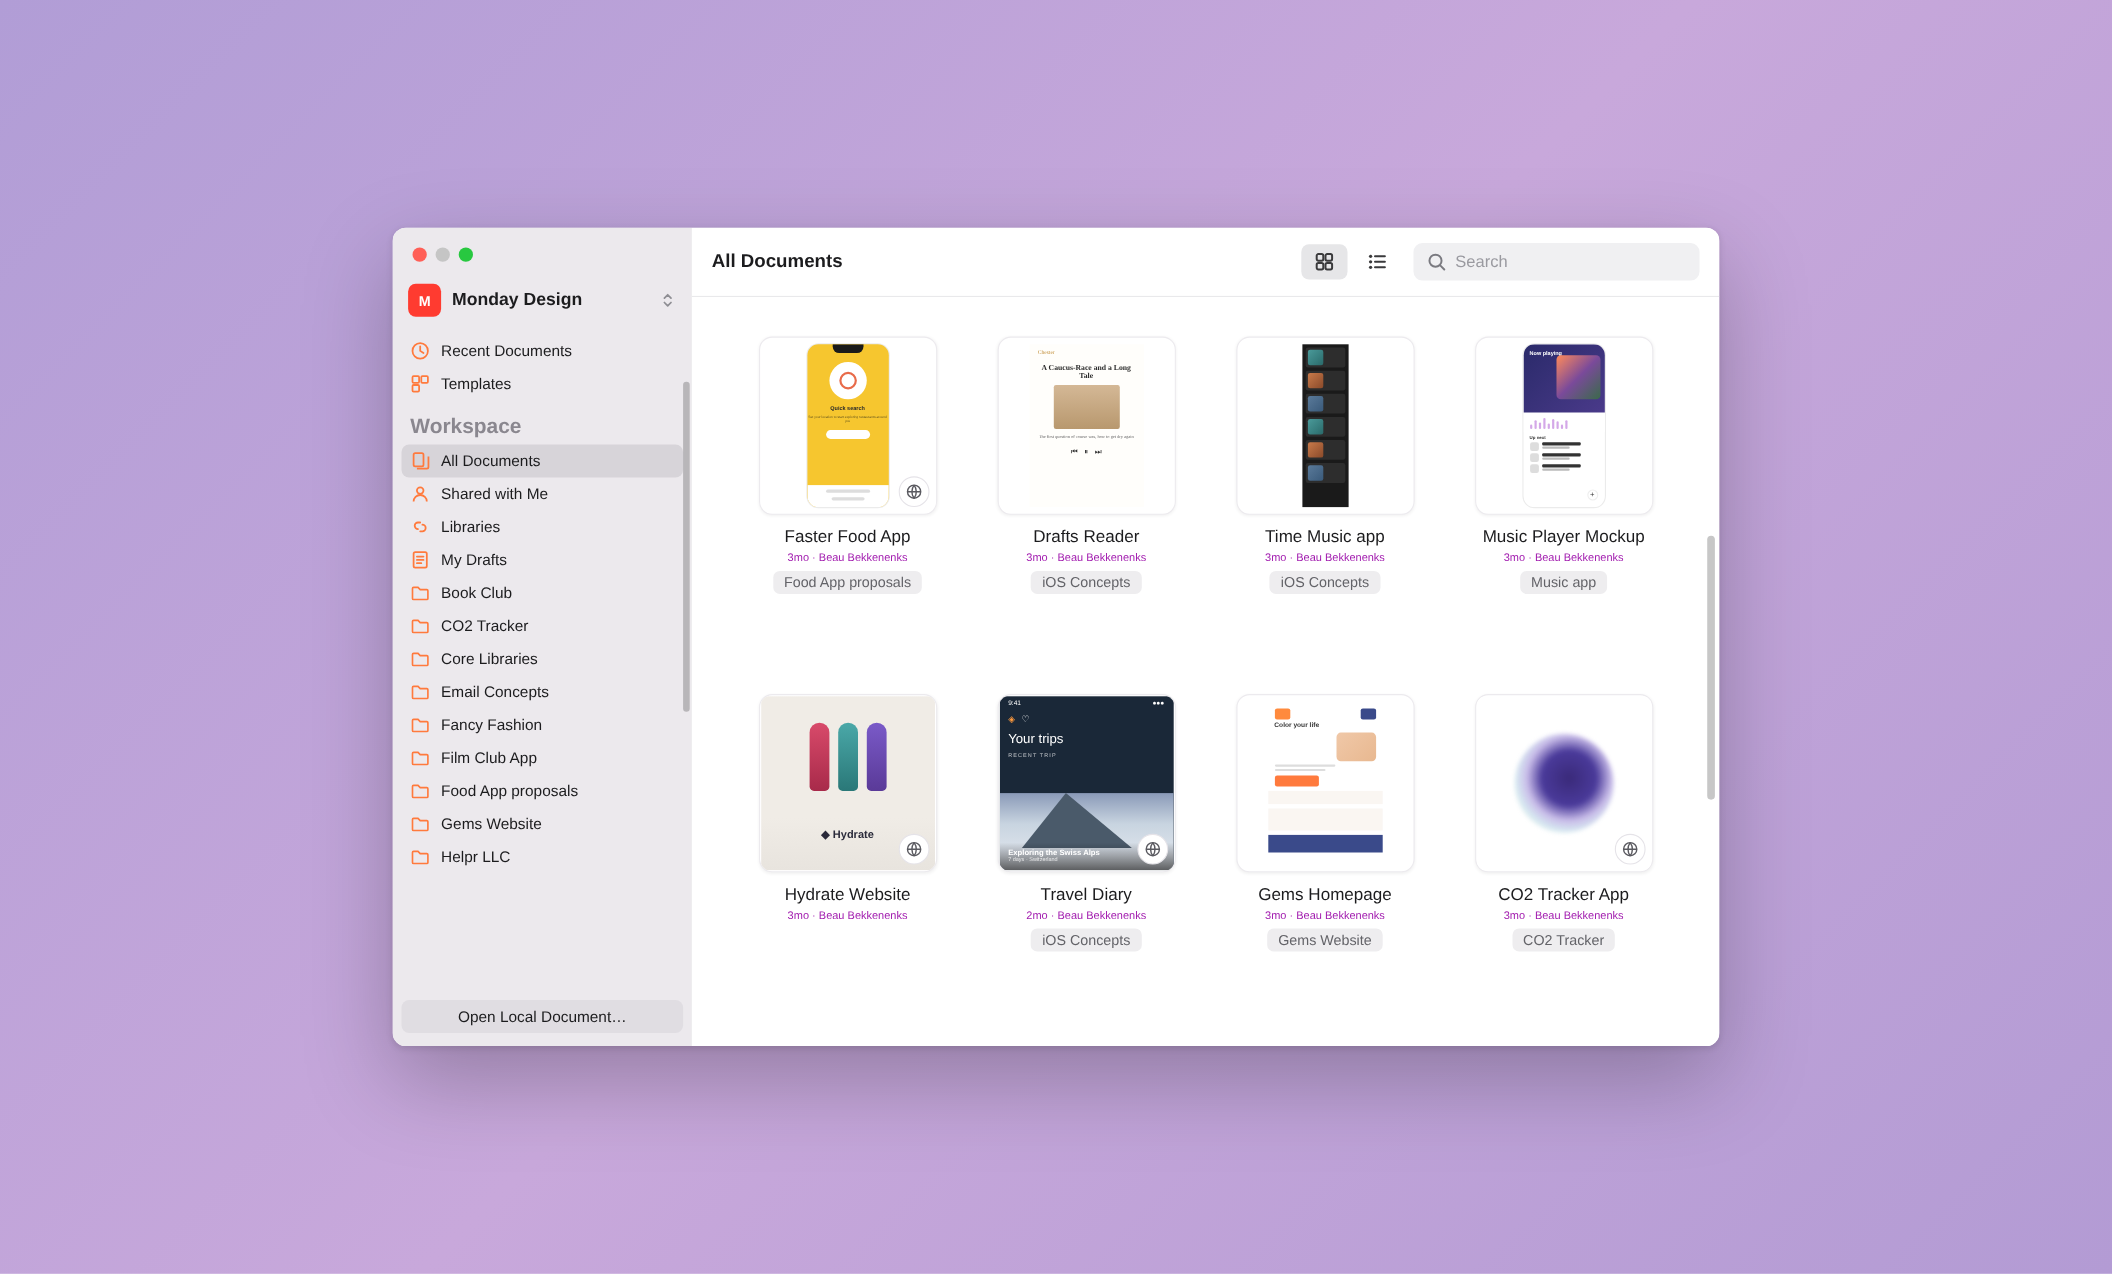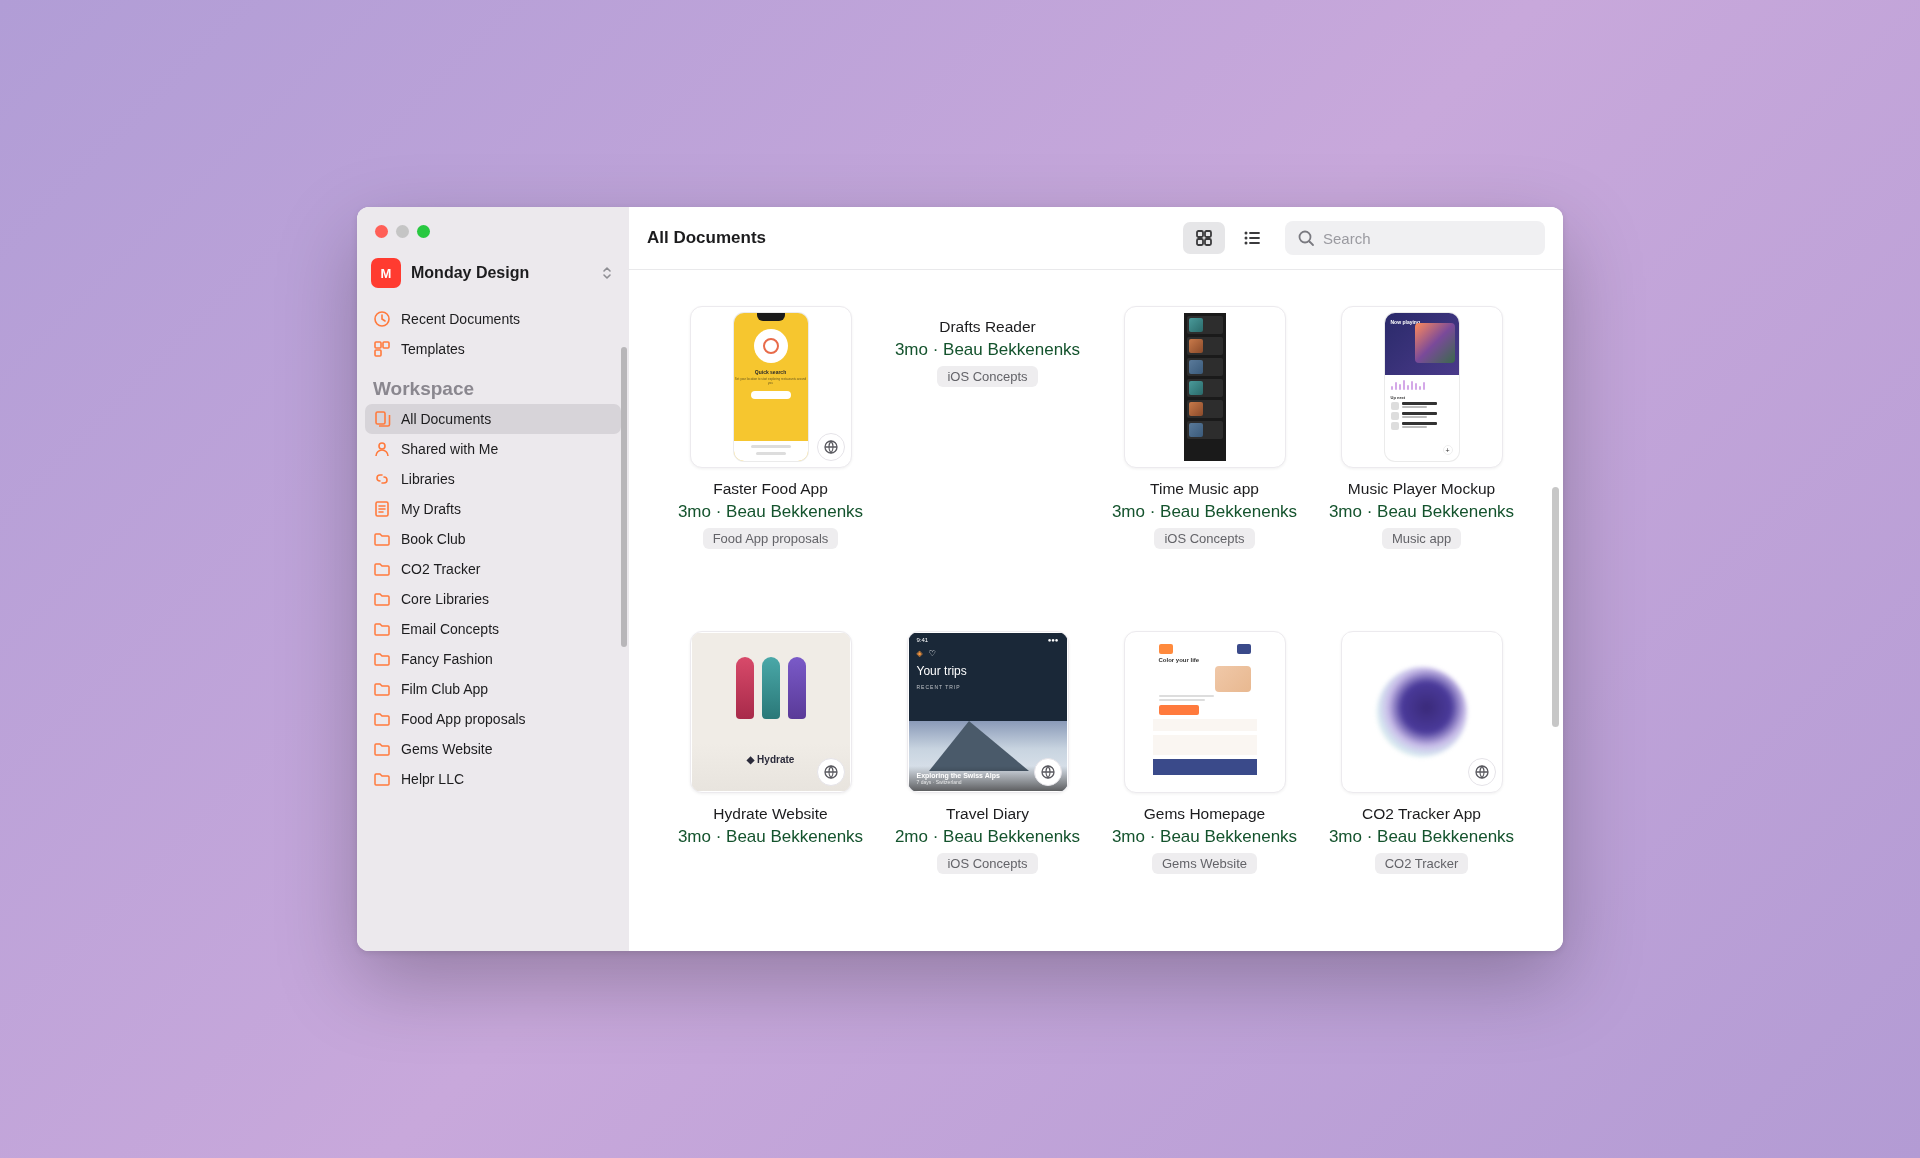--- a/index.html
+++ b/index.html
@@ -130,21 +130,21 @@
   position:relative; overflow:hidden;
   display:flex; align-items:center; justify-content:center;
 }
 .globe-badge{
   position:absolute; right:6px; bottom:6px;
   width:28px; height:28px; background:#fff; border-radius:50%;
   border:1px solid #e5e3e8;
   display:flex; align-items:center; justify-content:center; color:#5a5a60;
 }
 .doc-title { margin-top:12px; font-size:15.5px; color:#1c1c1e; font-weight:500; text-align:center;}
-.doc-meta { margin-top:4px; font-size:17px; color:#14532d; text-align:center;}
+.doc-meta { margin-top:4px; font-size:10px; color:#a21caf; text-align:center;}
 .doc-tag {
   margin-top:6px; display:inline-block;
   background:#eeedef; color:#636368; font-size:13px;
   padding:3px 10px; border-radius:6px;
 }
 .main-scrollbar{
   position:absolute; right:4px; top:280px; width:7px; height:240px;
   background:rgba(0,0,0,0.22); border-radius:4px;
 }
 
@@ -384,20 +384,23 @@
             </svg>
           </span>
           <span>Helpr LLC</span>
         </div>
     </div>
 
     <div class="sidebar-scrollbar">
         <div class="sidebar-thumb"></div>
       </div>
 
+    <div class="sidebar-footer">
+      <button class="open-local-btn">Open Local Document…</button>
+    </div>
   </aside>
 
   <main class="main">
     <div class="toolbar">
       <div class="page-title">All Documents</div>
       <div class="view-toggle">
         <div class="view-btn active">
             <svg width="20" height="20" viewBox="0 0 20 20">
               <rect x="3" y="3" width="6" height="6" rx="1.5" stroke="#3a3a3c" stroke-width="1.8" fill="none"></rect>
               <rect x="11" y="3" width="6" height="6" rx="1.5" stroke="#3a3a3c" stroke-width="1.8" fill="none"></rect>
@@ -448,20 +451,33 @@
                 <path d="M2 8 h12 M8 2 a10 10 0 0 1 0 12 M8 2 a10 10 0 0 0 0 12" stroke="currentColor" stroke-width="1.3" fill="none"></path>
               </svg>
             </div>
         </div>
         <div class="doc-title">Faster Food App</div>
         <div class="doc-meta"><span>3mo</span> · <span>Beau Bekkenenks</span></div>
         <div class="doc-tag">Food App proposals</div>
       </div>
 
       <div class="doc-card">
+        <div class="thumb-box">
+          <div class="reader">
+              <div class="brand">Chester</div>
+              <div class="h1">A Caucus-Race and a Long Tale</div>
+              <div class="illus"></div>
+              <div class="body">The first question of course was, how to get dry again</div>
+              <div class="controls">
+                <span>⏮</span>
+                <span>⏸</span>
+                <span>⏭</span>
+              </div>
+            </div>
+        </div>
         <div class="doc-title">Drafts Reader</div>
         <div class="doc-meta"><span>3mo</span> · <span>Beau Bekkenenks</span></div>
         <div class="doc-tag">iOS Concepts</div>
       </div>
 
       <div class="doc-card">
         <div class="thumb-box">
           <div class="dark-app">
               <div class="row">
                 <div class="img r1"></div>

